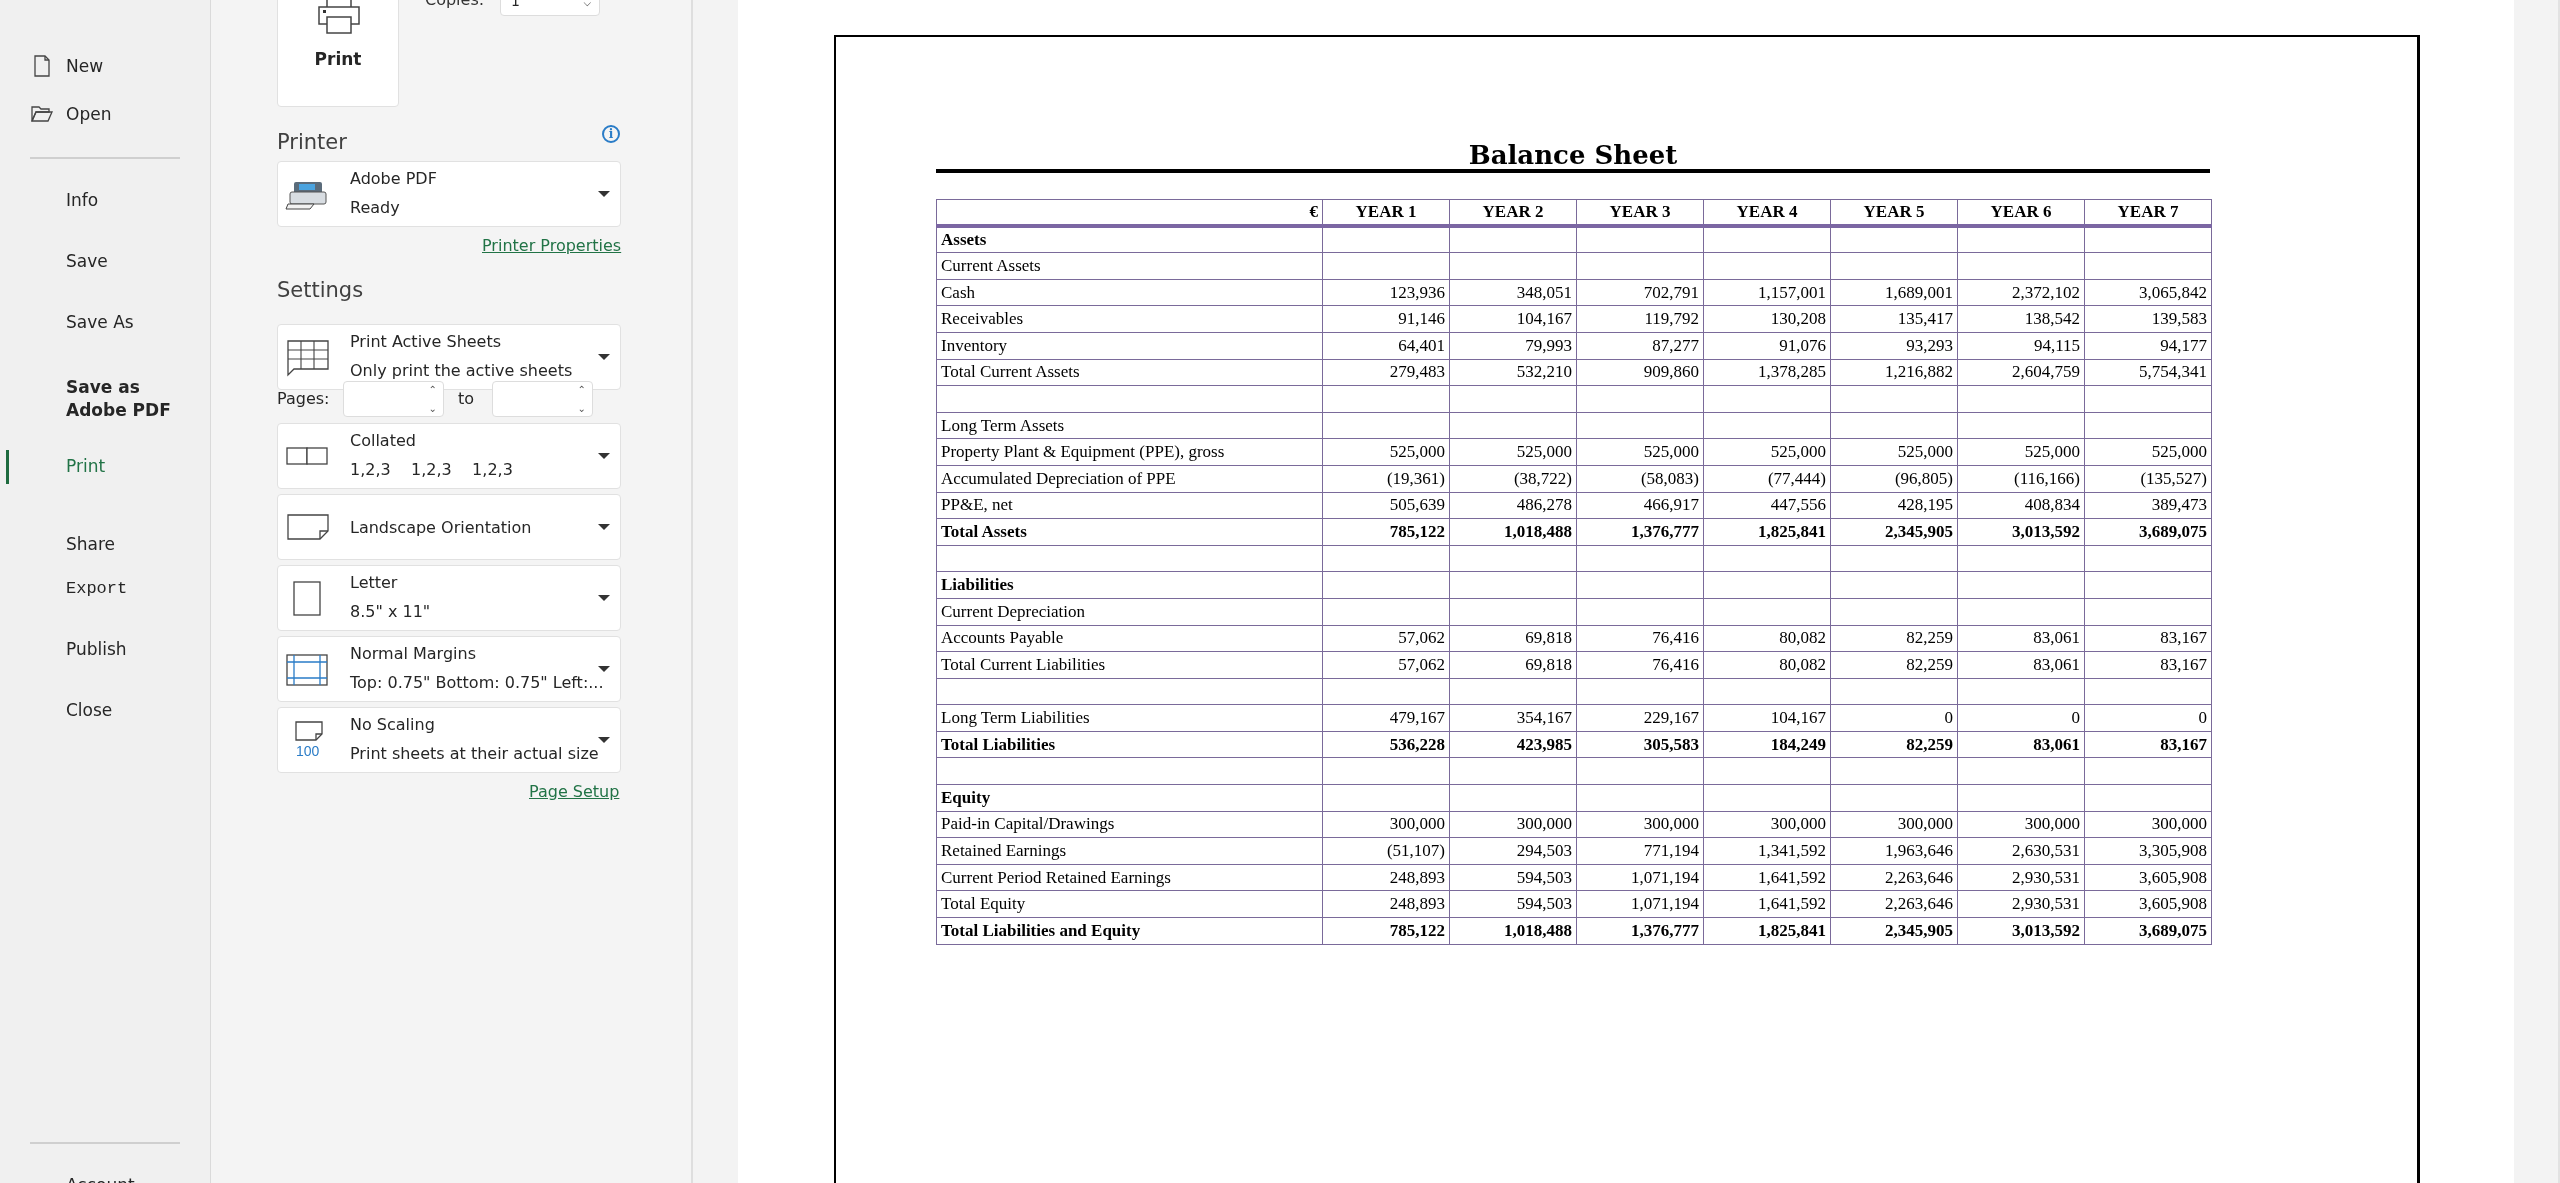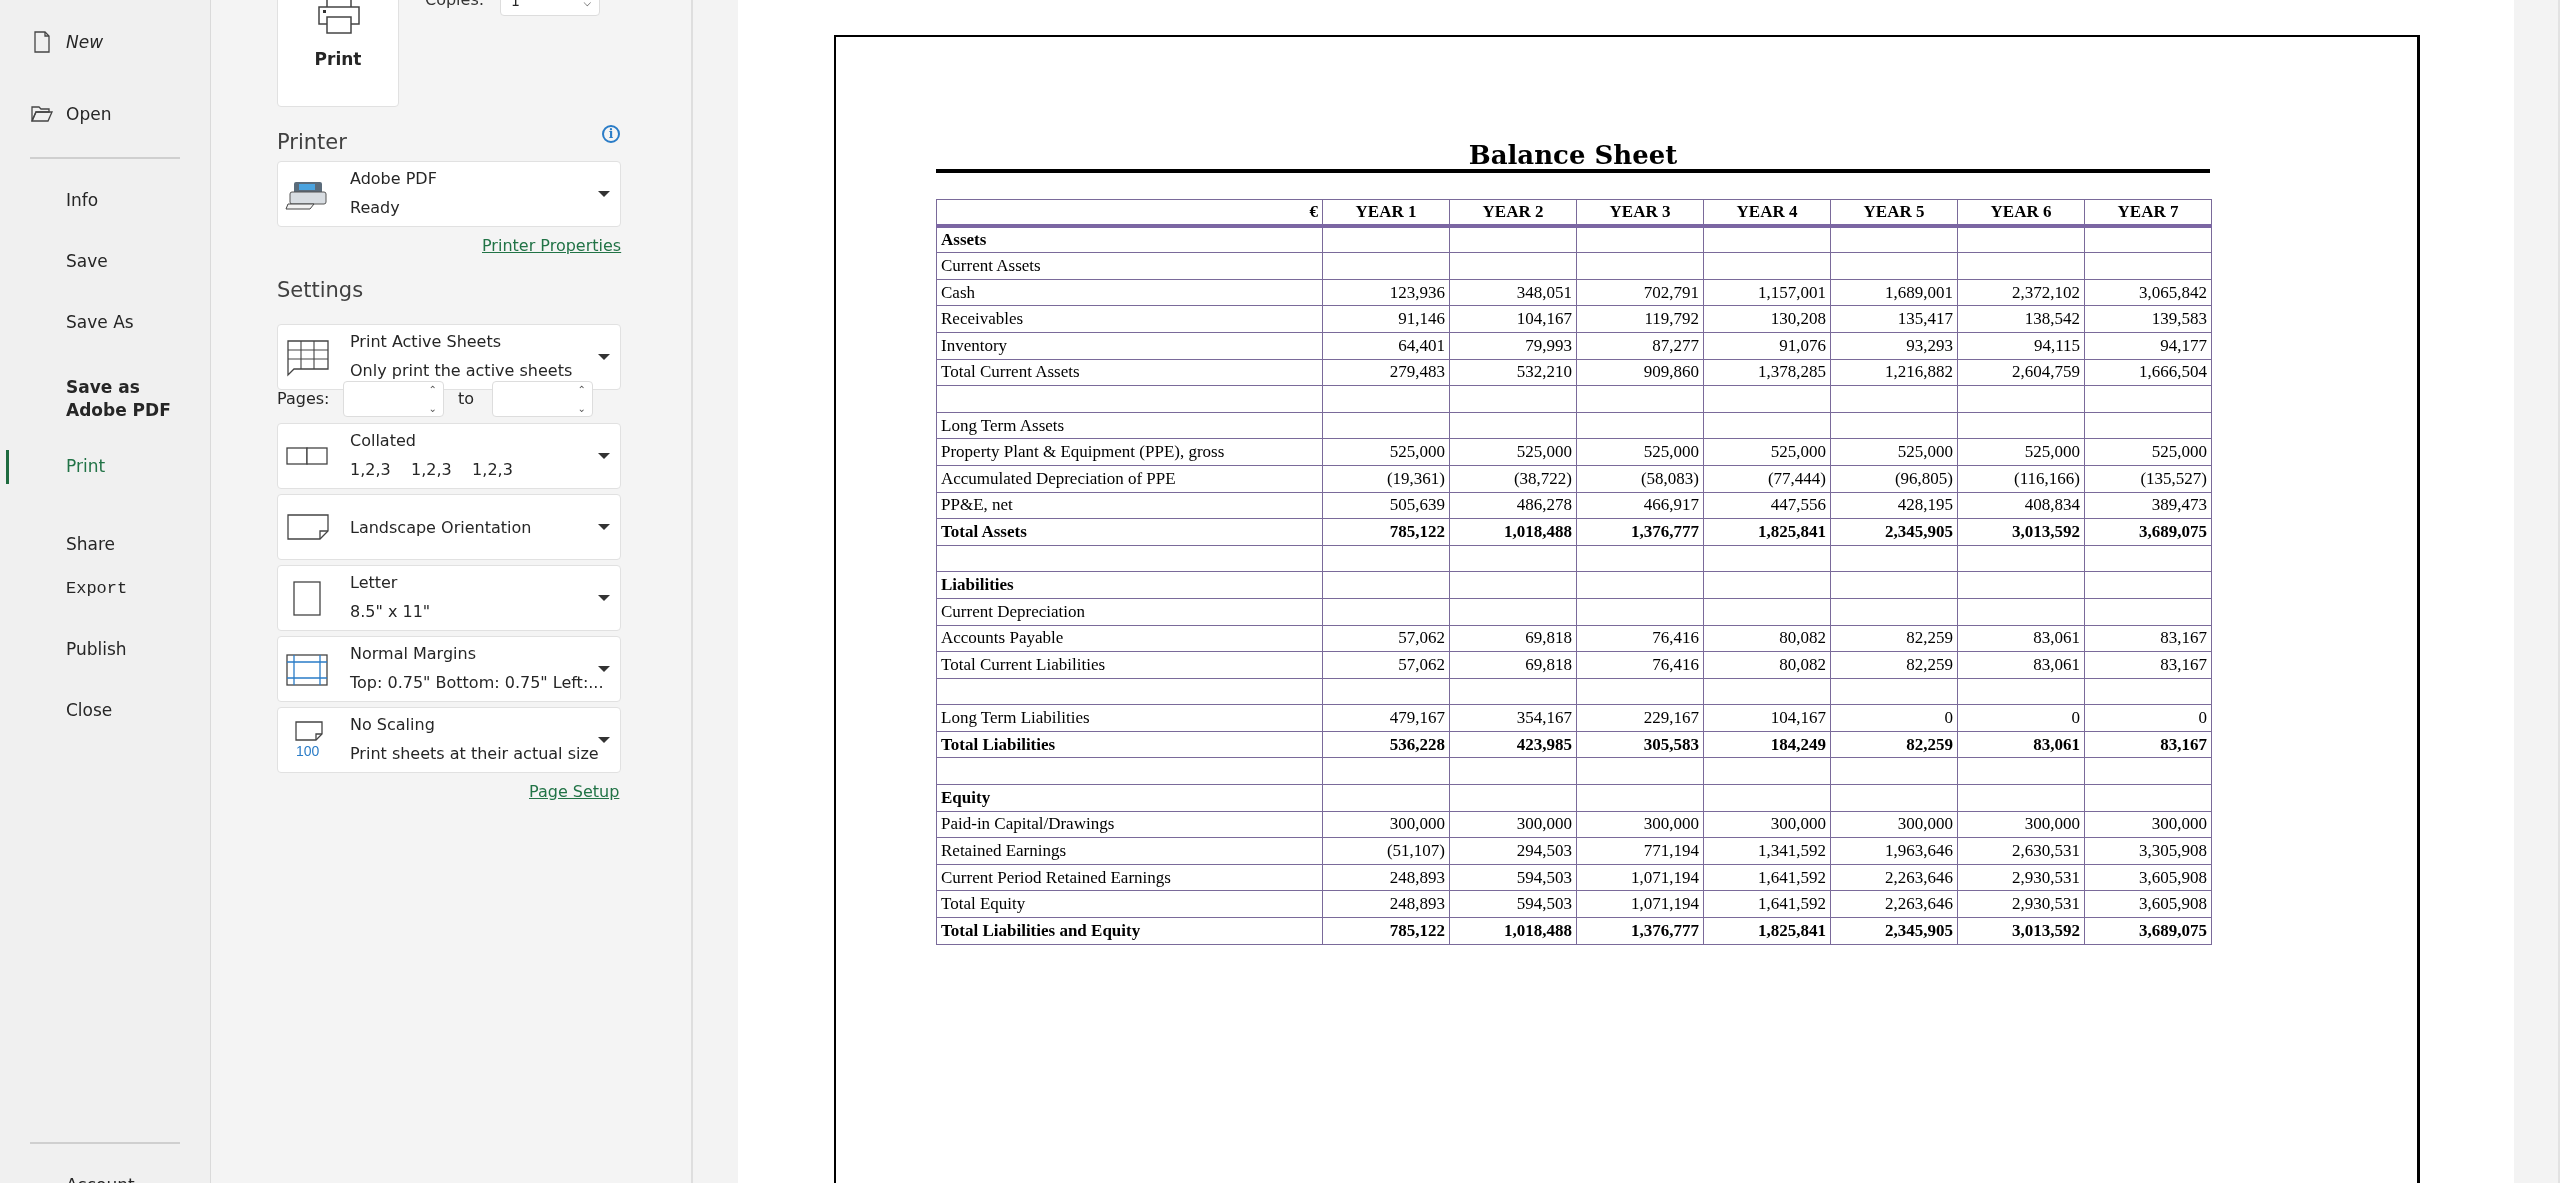--- a/index.html
+++ b/index.html
@@ -53,21 +53,21 @@
 </head>
 <body>
 
 <div class="nav">
   <div class="nav-item" style="top:-20px;">
     <svg class="ico" viewBox="0 0 24 24">
         <rect x="4" y="2" width="6" height="8" fill="none" stroke="#444" stroke-width="1.4"></rect>
         <rect x="14" y="2" width="6" height="8" fill="none" stroke="#444" stroke-width="1.4"></rect>
       </svg>
   </div>
-  <div class="nav-item" style="top:22px;font-style:italic;">
+  <div class="nav-item" style="top:46px;">
     <svg class="ico" viewBox="0 0 24 24">
         <path d="M5 2h10l4 4v16H5z" fill="none" stroke="#444" stroke-width="1.3"></path>
         <path d="M15 2v4h4" fill="none" stroke="#444" stroke-width="1.3"></path>
       </svg>
     <span class="lbl">New</span>
   </div>
   <div class="nav-item" style="top:94px;">
     <svg class="ico" viewBox="0 0 24 24">
         <path d="M2 5h7l2 2h8v3H6L2 19z" fill="none" stroke="#444" stroke-width="1.3"></path>
         <path d="M2 19l4-9h16l-4 9z" fill="none" stroke="#444" stroke-width="1.3"></path>
@@ -288,21 +288,21 @@
         <td class="num">94,177</td>
       </tr>
       <tr>
         <td class="lab">Total Current Assets</td>
         <td class="num">279,483</td>
         <td class="num">532,210</td>
         <td class="num">909,860</td>
         <td class="num">1,378,285</td>
         <td class="num">1,216,882</td>
         <td class="num">2,604,759</td>
-        <td class="num">1,666,504</td>
+        <td class="num">5,754,341</td>
       </tr>
       <tr>
         <td class="lab"></td>
         <td class="num"></td>
         <td class="num"></td>
         <td class="num"></td>
         <td class="num"></td>
         <td class="num"></td>
         <td class="num"></td>
         <td class="num"></td>

